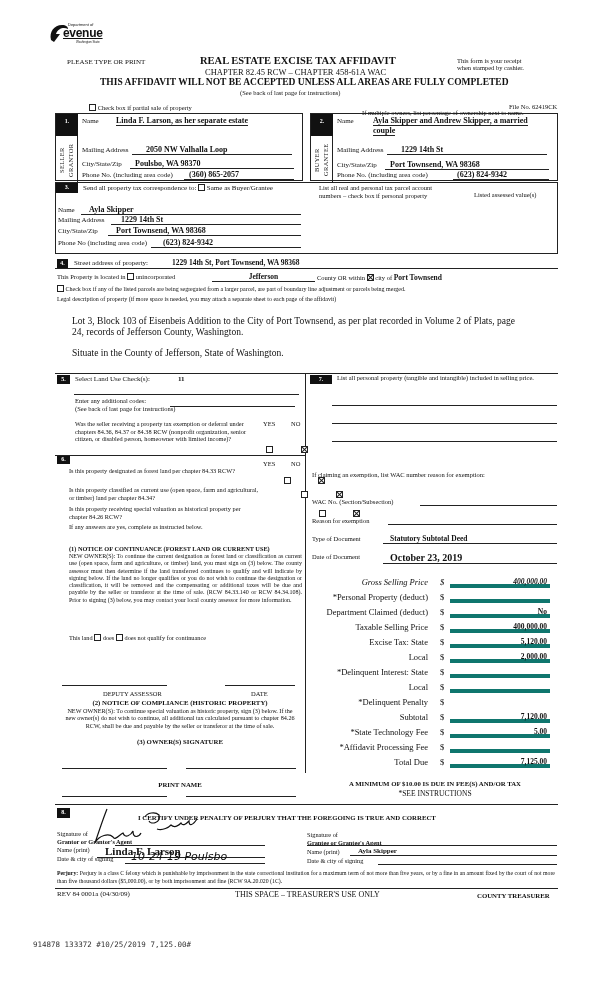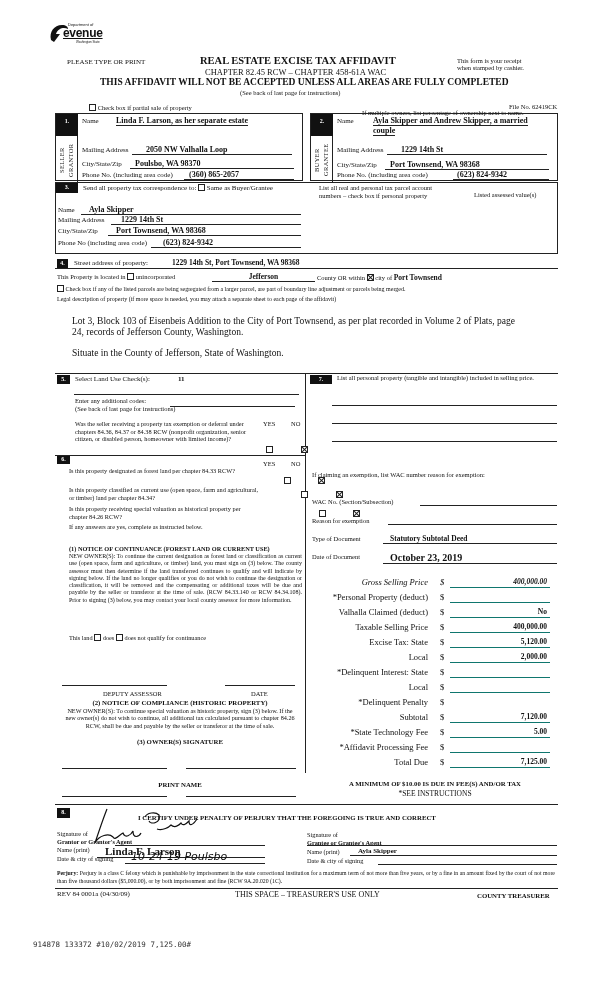--- a/index.html
+++ b/index.html
@@ -13,21 +13,21 @@
   .chk.x::before, .chk.x::after { content: ""; position: absolute; left: -1px; top: 2px; width: 7px; height: 1px; background: #222; }
   .chk.x::before { transform: rotate(45deg); }
   .chk.x::after { transform: rotate(-45deg); }
   .badge { position: absolute; background: #111; color: #fff; font-size: 6px; font-weight: bold; text-align: center; line-height: 9px; }
   .box { position: absolute; border: 1px solid #222; }
   .vlabel { position: absolute; writing-mode: vertical-rl; transform: rotate(180deg); font-size: 6.5px; text-align: center; letter-spacing: .3px; }
   .val { font-weight: bold; font-size: 8px; }
   .fee-row { position: absolute; left: 310px; width: 250px; height: 14px; font-size: 8.5px; }
   .fee-row .lbl { position: absolute; right: 132px; top: 0; white-space: nowrap; }
   .fee-row .dol { position: absolute; left: 130px; top: 0; }
-  .fee-row .amt { position: absolute; left: 140px; width: 100px; top: 0; text-align: right; font-weight: bold; font-size: 7.5px; border-bottom: 1px solid #0f766e; height: 11px; padding-right: 3px; }
+  .fee-row .amt { position: absolute; left: 140px; width: 100px; top: 0; text-align: right; font-weight: bold; font-size: 7.5px; border-bottom: 4px solid #0f766e; height: 11px; padding-right: 3px; }
   .fee-row .amt.nol { border-bottom: none; }
 </style>
 </head>
 <body>
 
 
 
 
 <div class="abs" style="left:48px;top:18px;width:60px;height:30px;">
   <svg width="22" height="22" viewBox="0 0 22 22" style="position:absolute;left:0;top:4px;">
@@ -234,21 +234,21 @@
       <span class="lbl">Gross Selling Price</span>
       <span class="dol">$</span>
       <span class="amt">400,000.00</span>
     </div>
   <div class="fee-row" style="top:592px;">
       <span class="lbl">*Personal Property (deduct)</span>
       <span class="dol">$</span>
       <span class="amt"></span>
     </div>
   <div class="fee-row" style="top:607px;">
-      <span class="lbl">Valhalla Claimed (deduct)</span>
+      <span class="lbl">Department Claimed (deduct)</span>
       <span class="dol">$</span>
       <span class="amt">No</span>
     </div>
   <div class="fee-row" style="top:622px;">
       <span class="lbl">Taxable Selling Price</span>
       <span class="dol">$</span>
       <span class="amt">400,000.00</span>
     </div>
   <div class="fee-row" style="top:637px;">
       <span class="lbl">Excise Tax:  State</span>
@@ -331,16 +331,16 @@
   <span class="b">Perjury:</span>
   <span>Perjury is a class C felony which is punishable by imprisonment in the state correctional institution for a maximum term of not more than five years, or by a fine in an amount fixed by the court of not more than five thousand dollars ($5,000.00), or by both imprisonment and fine (RCW 9A.20.020 (1C).</span>
 </div>
 <div class="line" style="left:55px;top:888px;width:503px;"></div>
 
 
 <div class="abs" style="left:57px;top:890px;font-size:7px;">REV 84 0001a (04/30/09)</div>
 <div class="abs" style="left:235px;top:890px;font-size:8px;">THIS SPACE – TREASURER'S USE ONLY</div>
 <div class="abs b" style="left:477px;top:892px;font-size:6.8px;">COUNTY TREASURER</div>
 
-<div class="abs" style="left:33px;top:940px;font-family:'DejaVu Sans Mono',monospace;font-size:7.5px;color:#333;">914878 133372 #10/02/2019 7,125.00#</div>
+<div class="abs" style="left:33px;top:940px;font-family:'DejaVu Sans Mono',monospace;font-size:7.5px;color:#333;">914878 133372 #10/25/2019 7,125.00#</div>
 
 
 
 
 </body></html>

